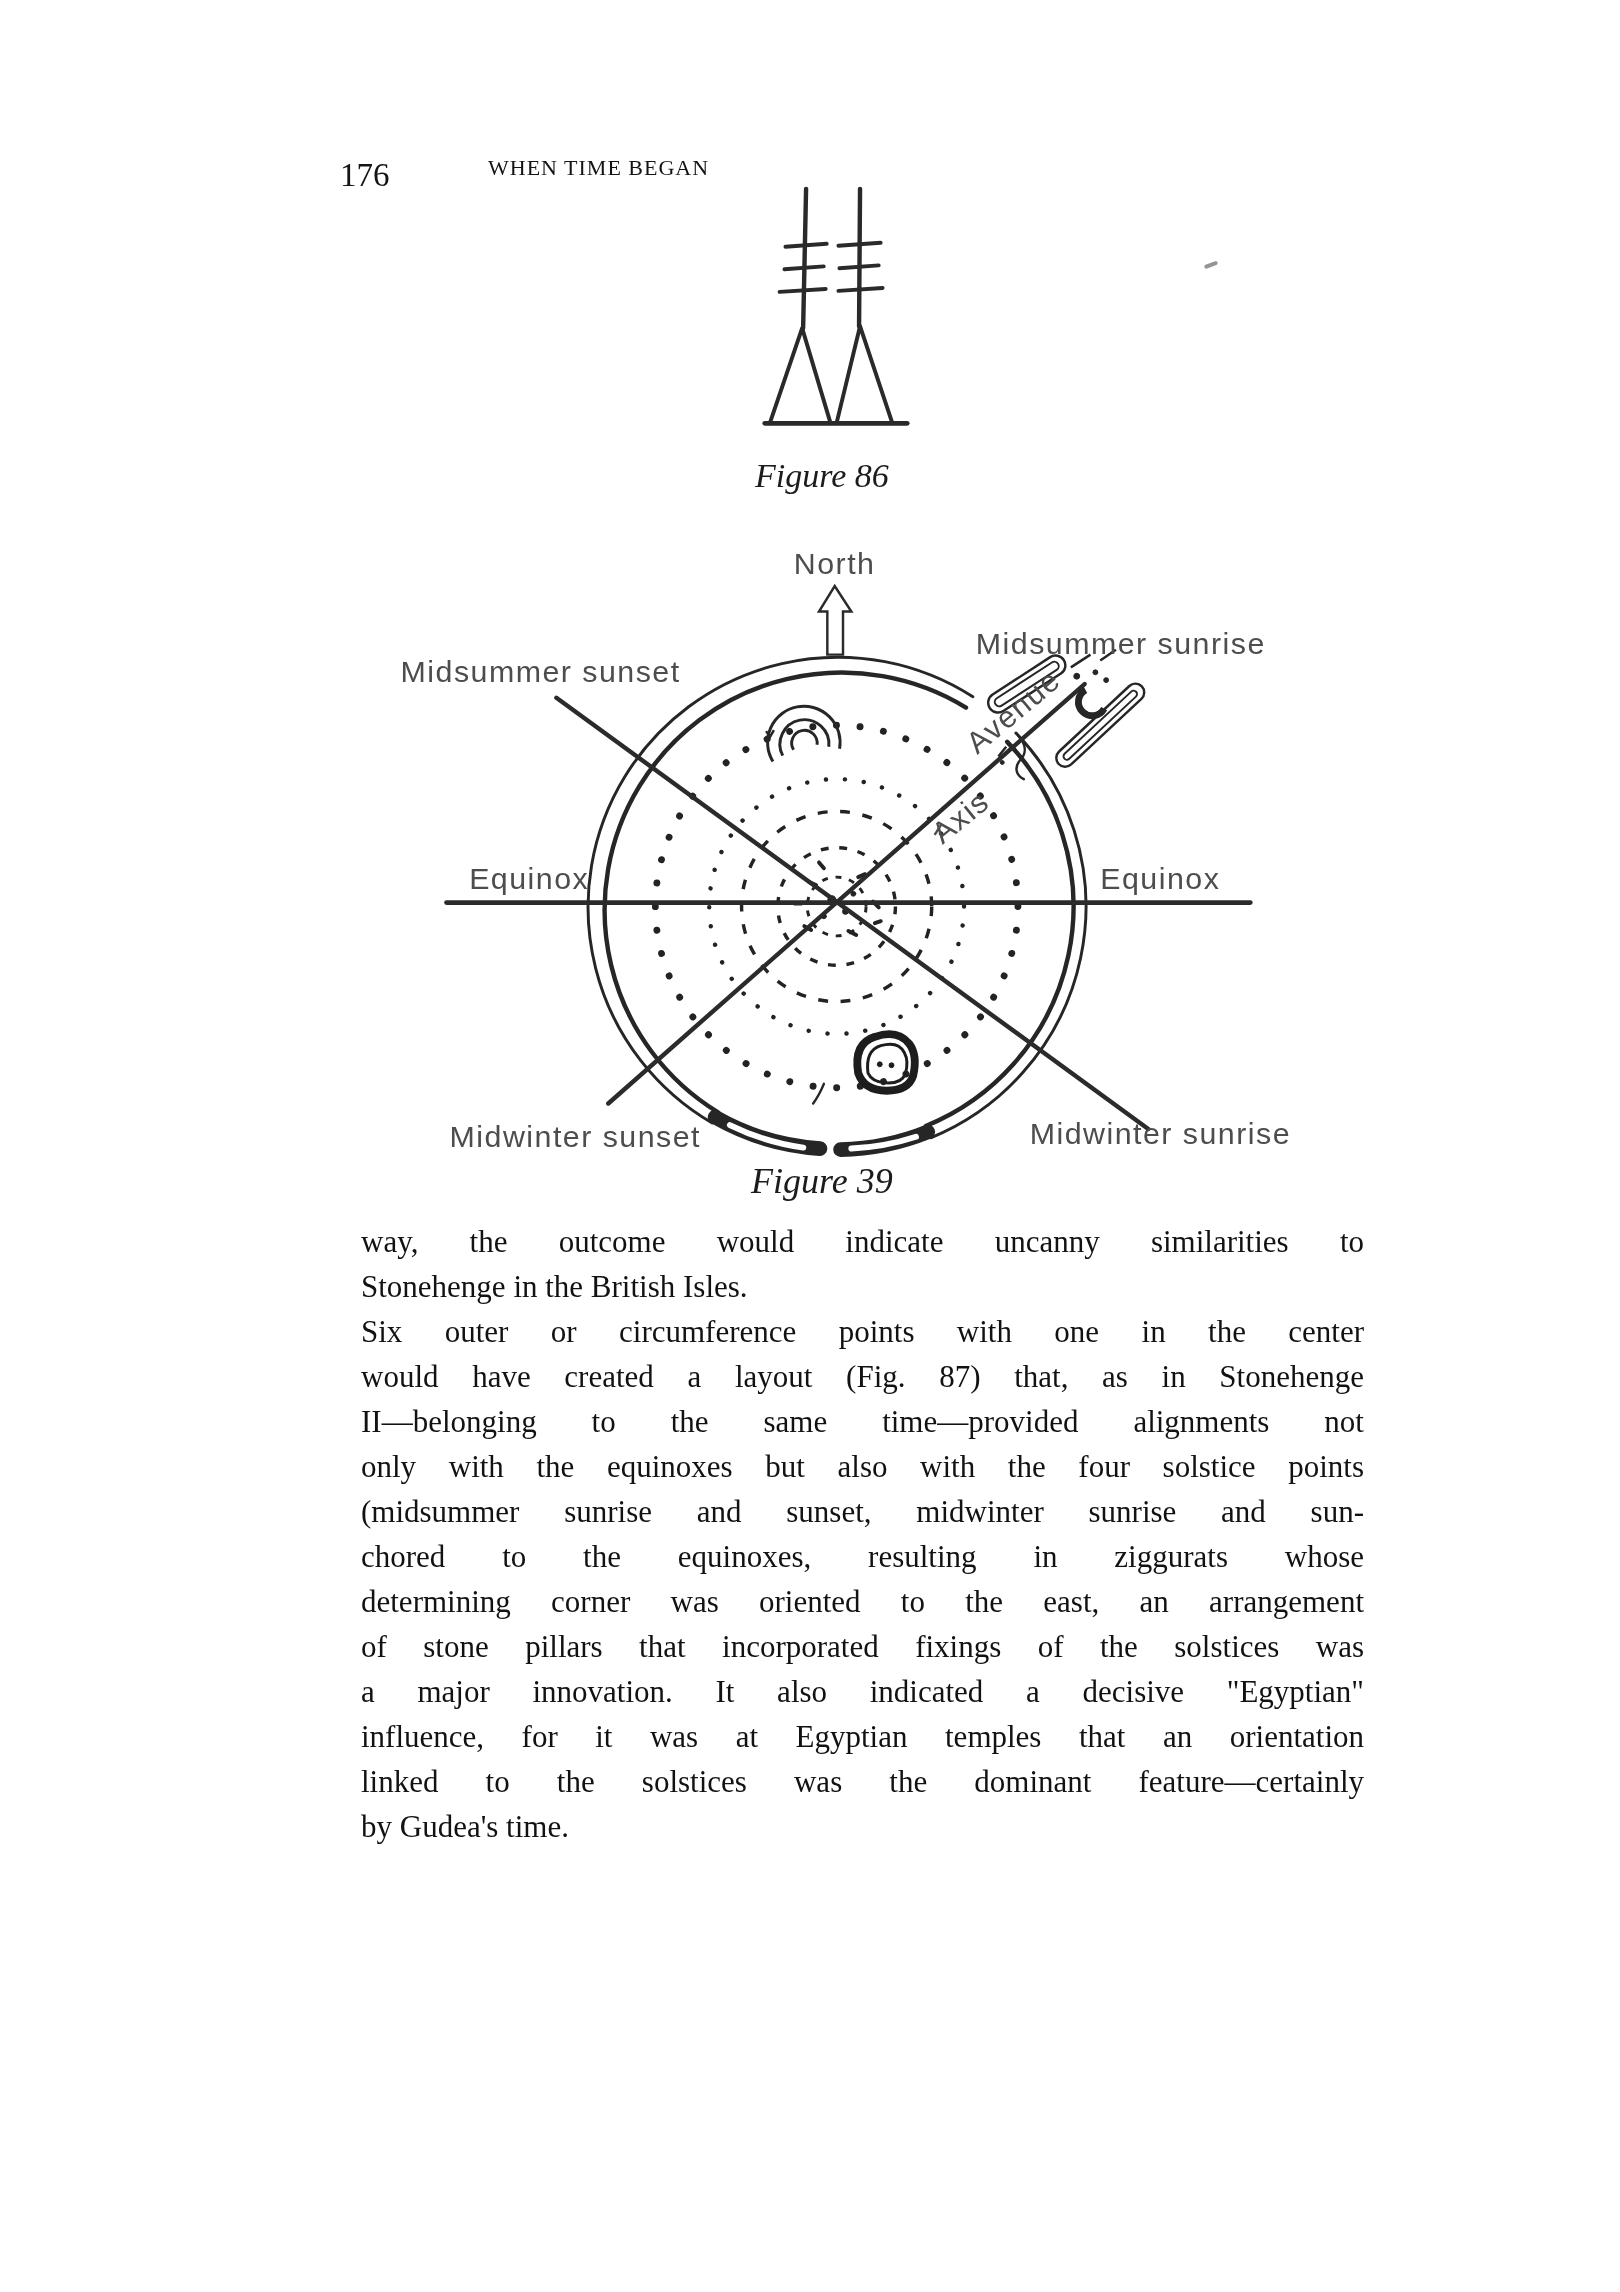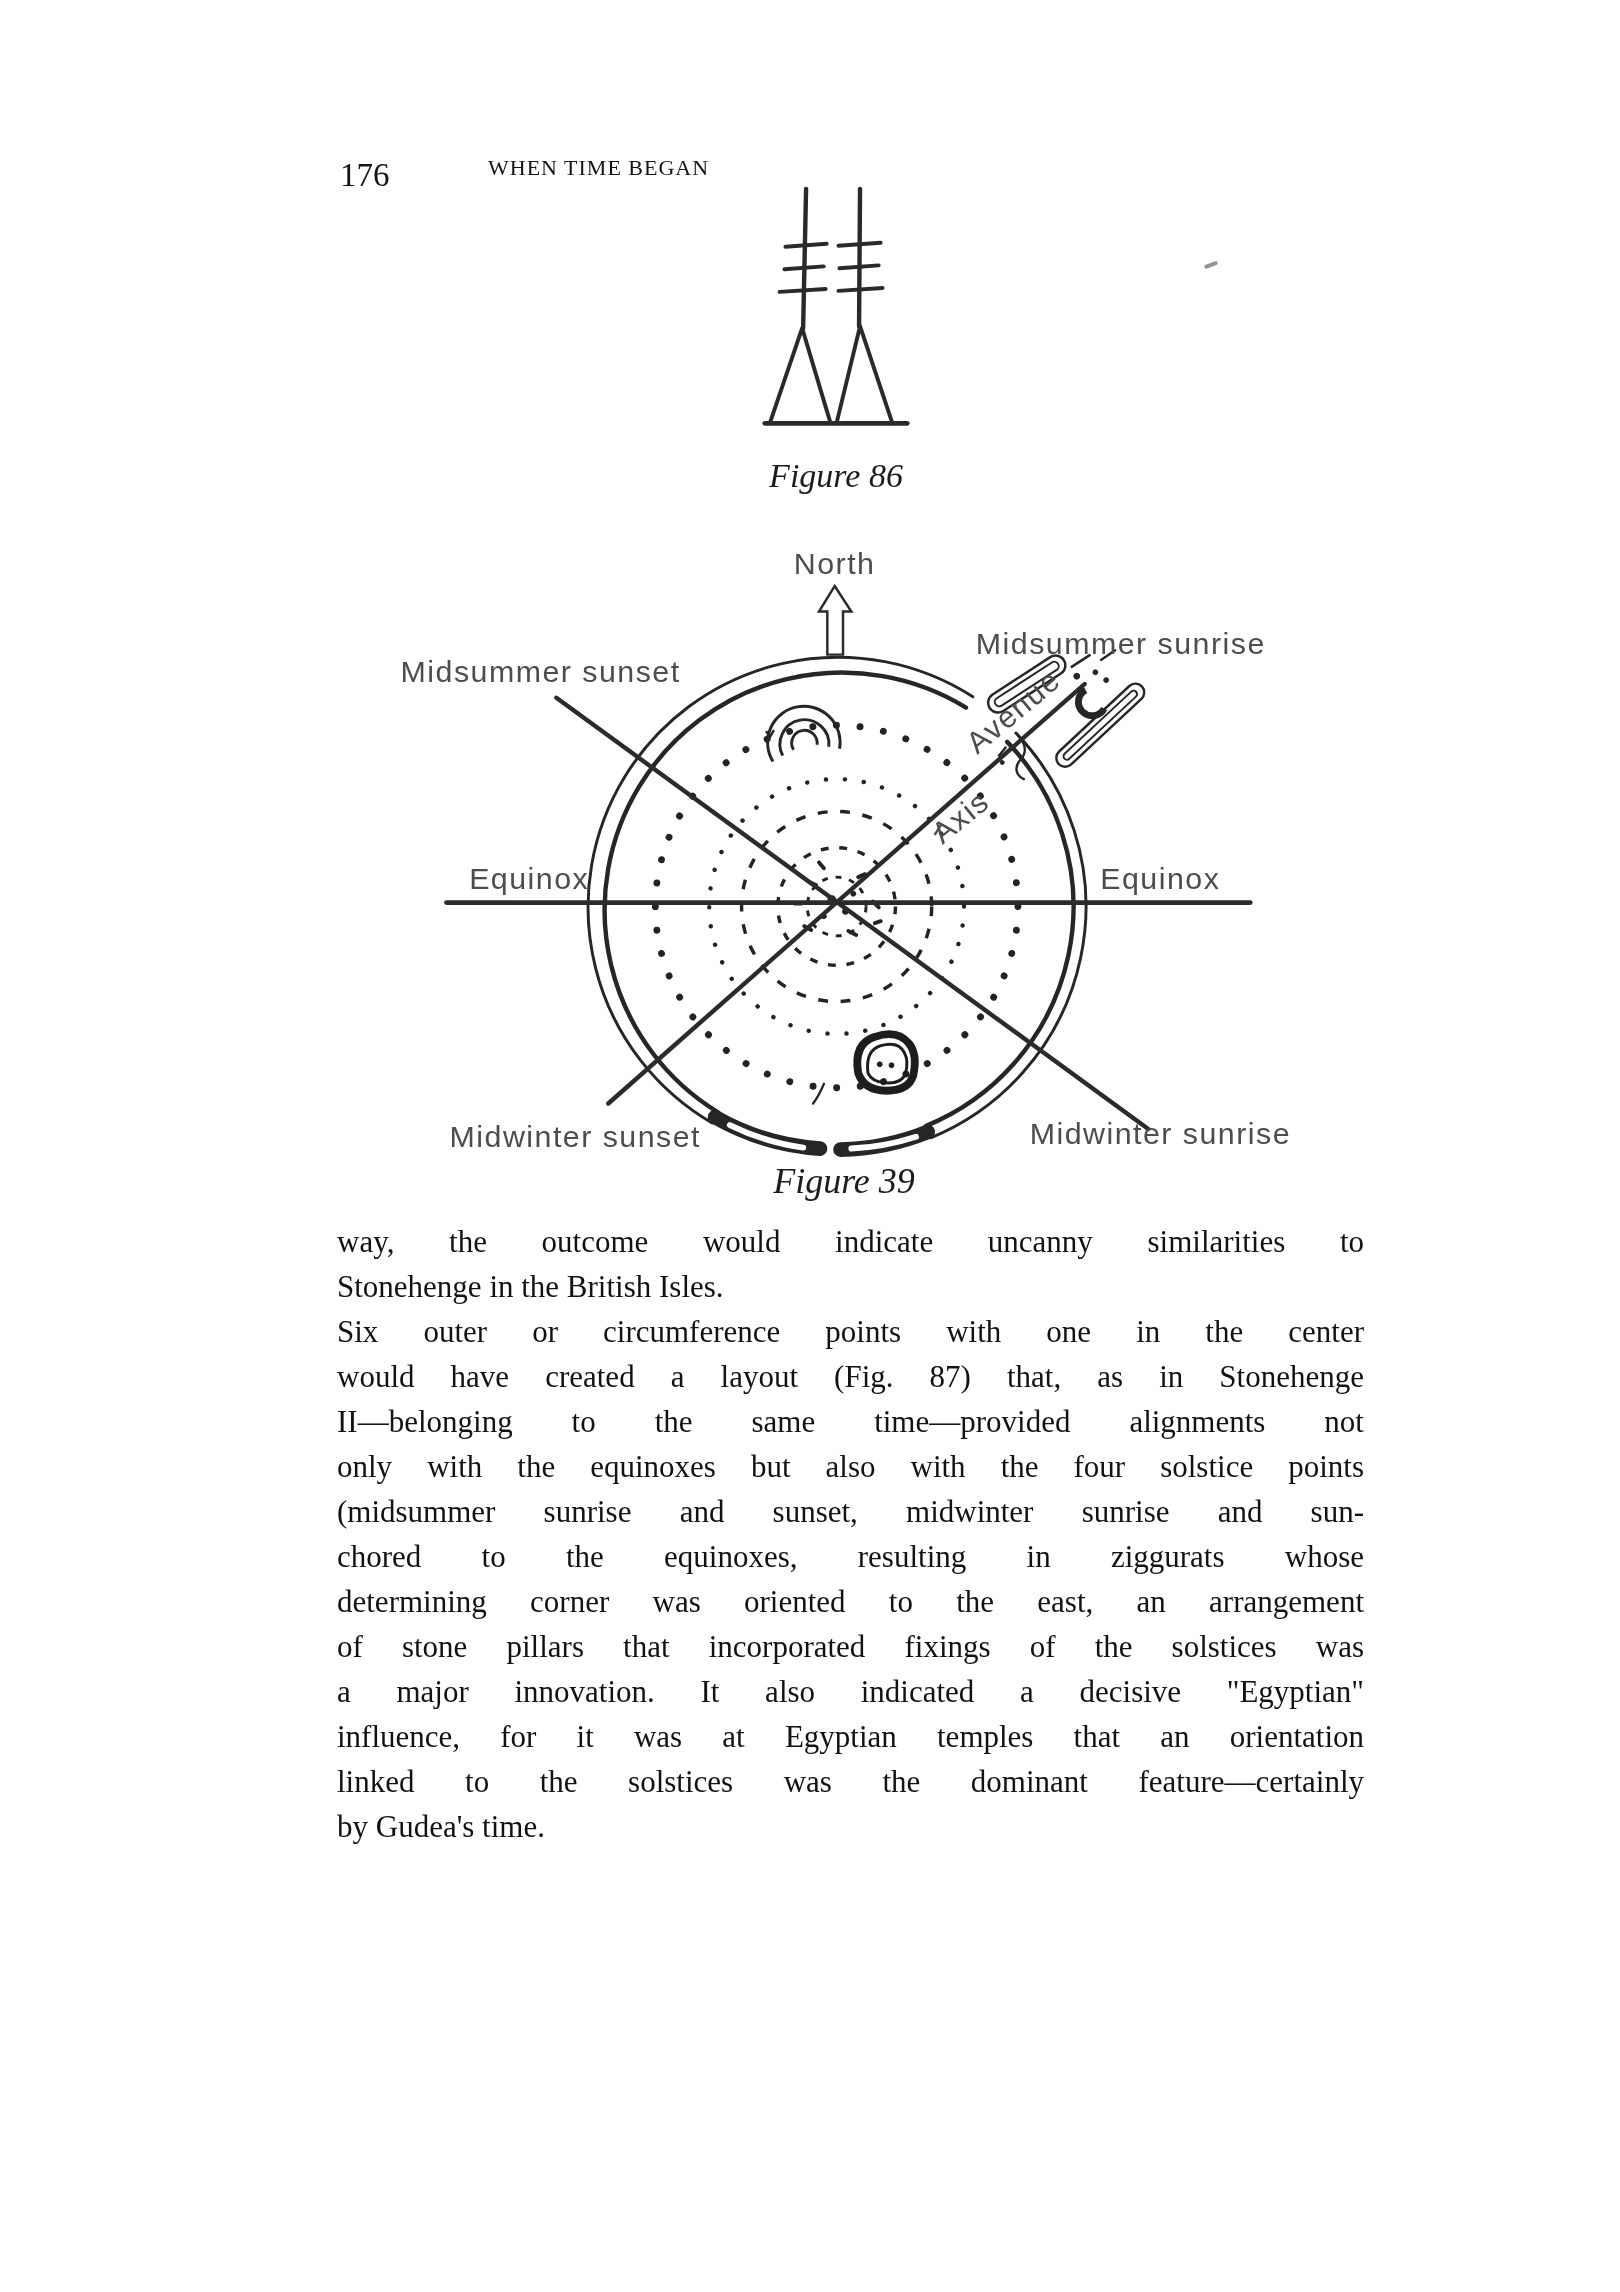--- a/index.html
+++ b/index.html
@@ -3,30 +3,30 @@
 <meta charset="utf-8">
 <style>
   html,body{margin:0;padding:0;}
   body{width:1620px;height:2293px;background:#ffffff;position:relative;
        font-family:"Liberation Serif",serif;color:#141414;overflow:hidden;}
   .abs{position:absolute;}
   
   .page-number{left:340px;top:157px;font-size:33px;text-align:right;}
   .book-title{left:488px;top:155px;font-size:22px;letter-spacing:1px;}
   
-  .fig-caption{font-style:italic;color:#1c1c1c;text-align:center;}
+  .fig-caption{font-style:italic;color:#1c1c1c;}
   .cap86{left:755px;top:457px;width:162px;font-size:34px;}
   .cap87{left:751px;top:1160px;width:186px;font-size:36px;}
   
   .fig86{left:755px;top:181px;}
   .fig87{left:363px;top:539px;}
   svg text{font-family:"Liberation Sans",sans-serif;fill:#4d4d4d;letter-spacing:1.5px;}
   
   .body-text{left:337px;top:1219px;width:1027px;font-size:31px;line-height:45px;color:#121212;}
-  .tline{text-align:justify;text-align-last:justify;height:45px;overflow:hidden;}
+  .tline{text-align:justify;text-align-last:justify;height:45px;overflow:hidden;margin-left:24px;}
   .tline.pend{text-align-last:left;}
   .speck{left:1204px;top:263px;width:13.7px;height:3.9px;background:#949494;
          border-radius:2px;transform:rotate(-20deg);}
 </style>
 </head>
 <body>
 
 <div class="abs page-number">176</div>
 <div class="abs book-title">WHEN TIME BEGAN</div>
 

